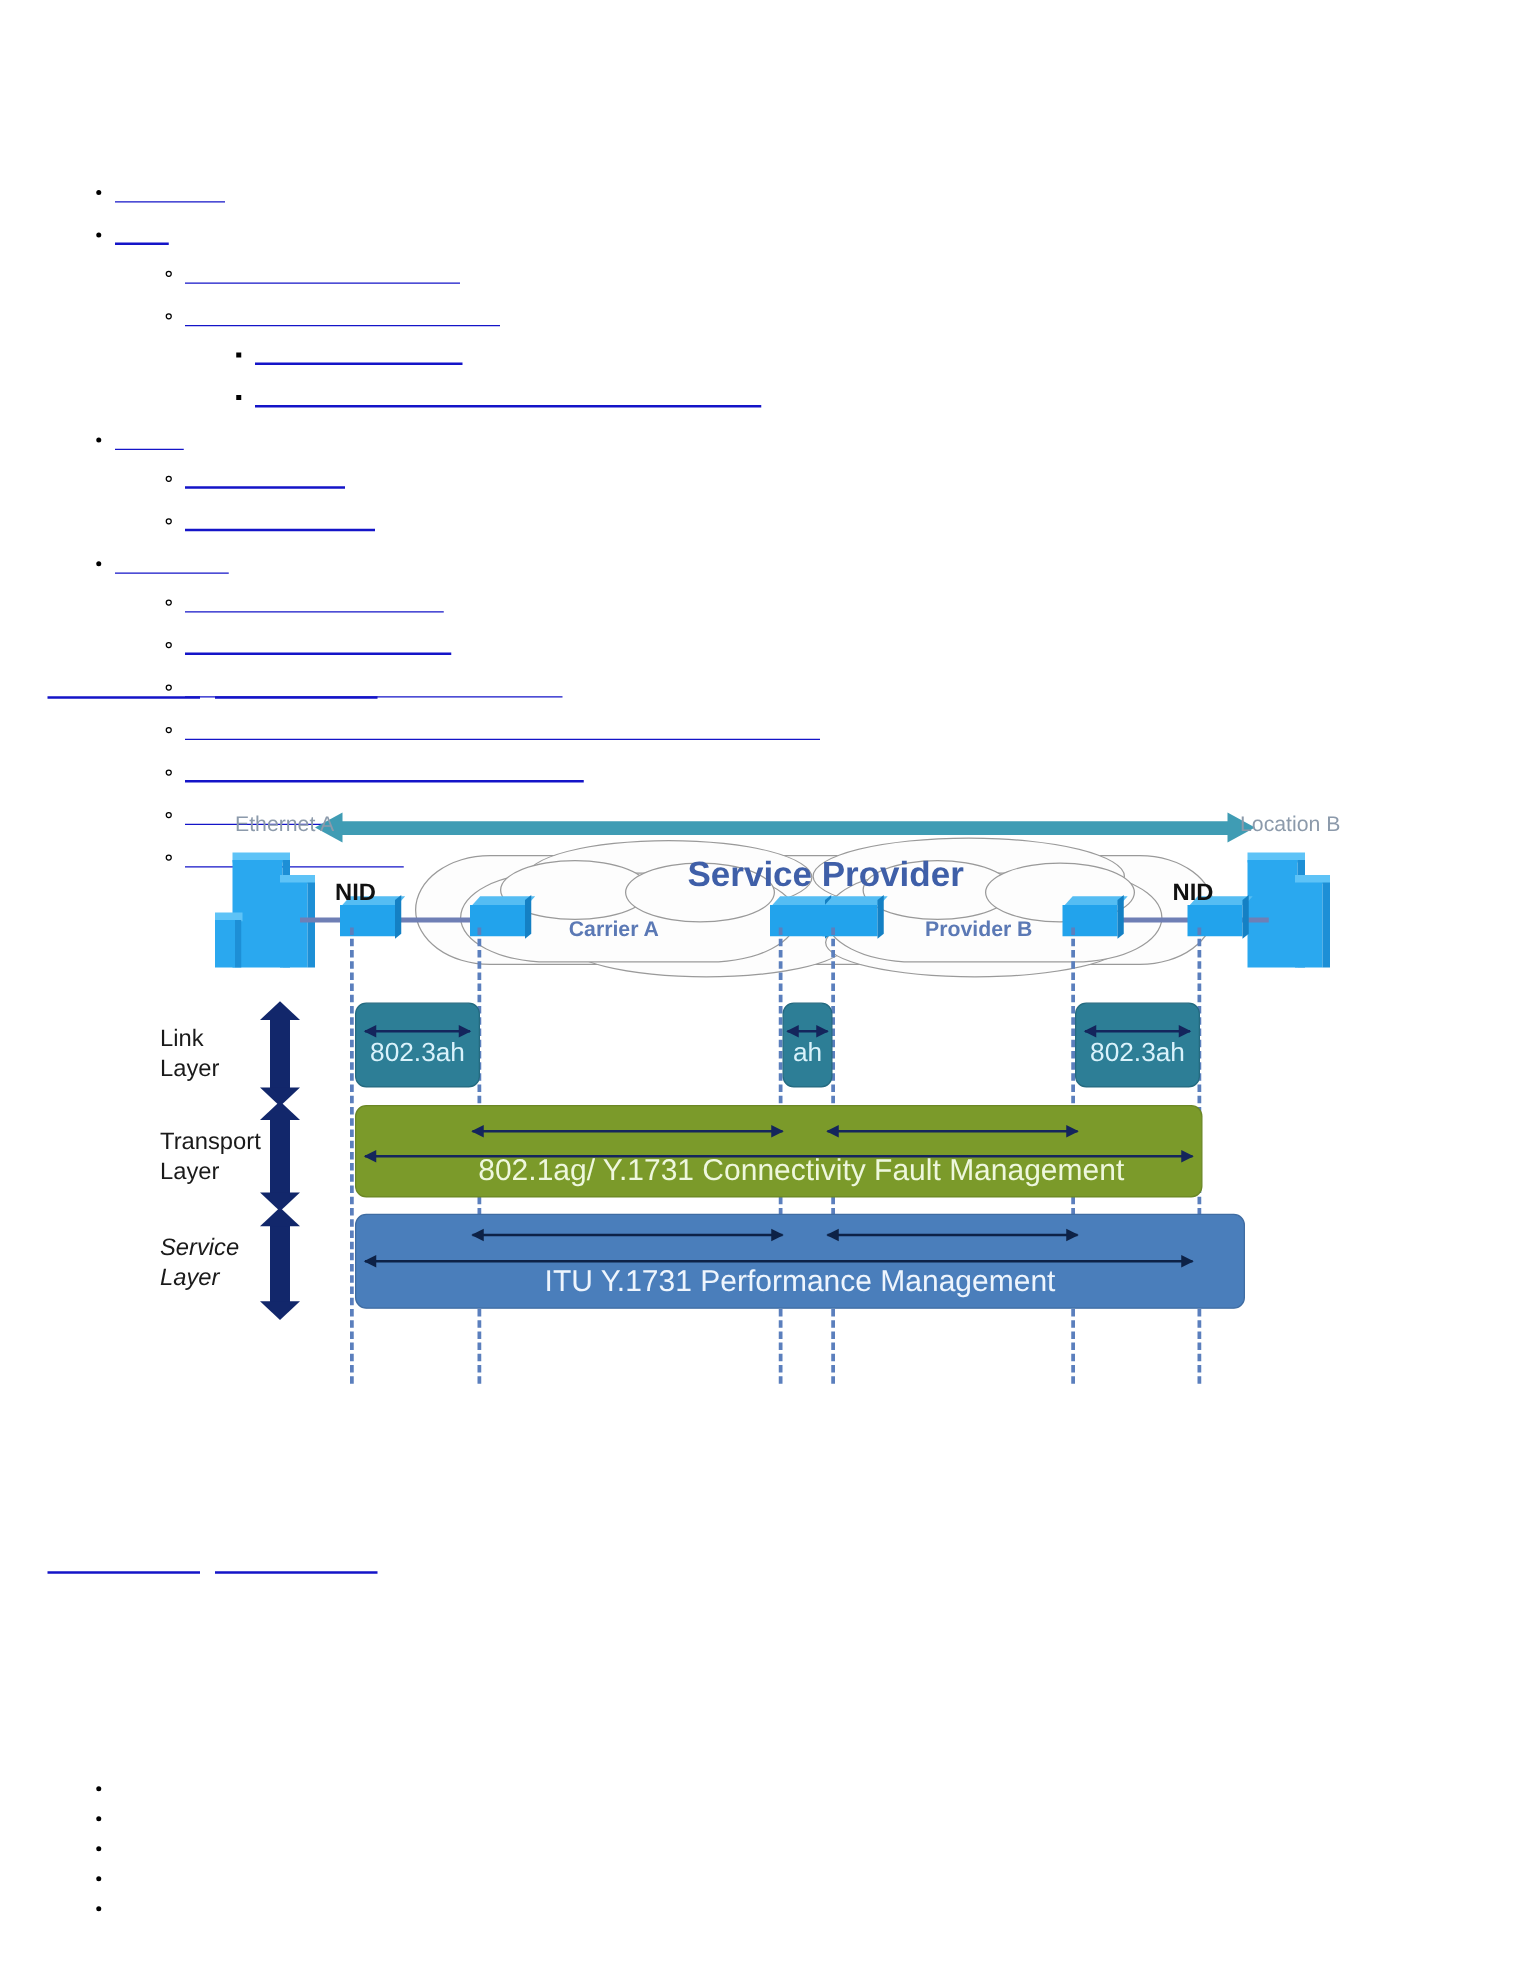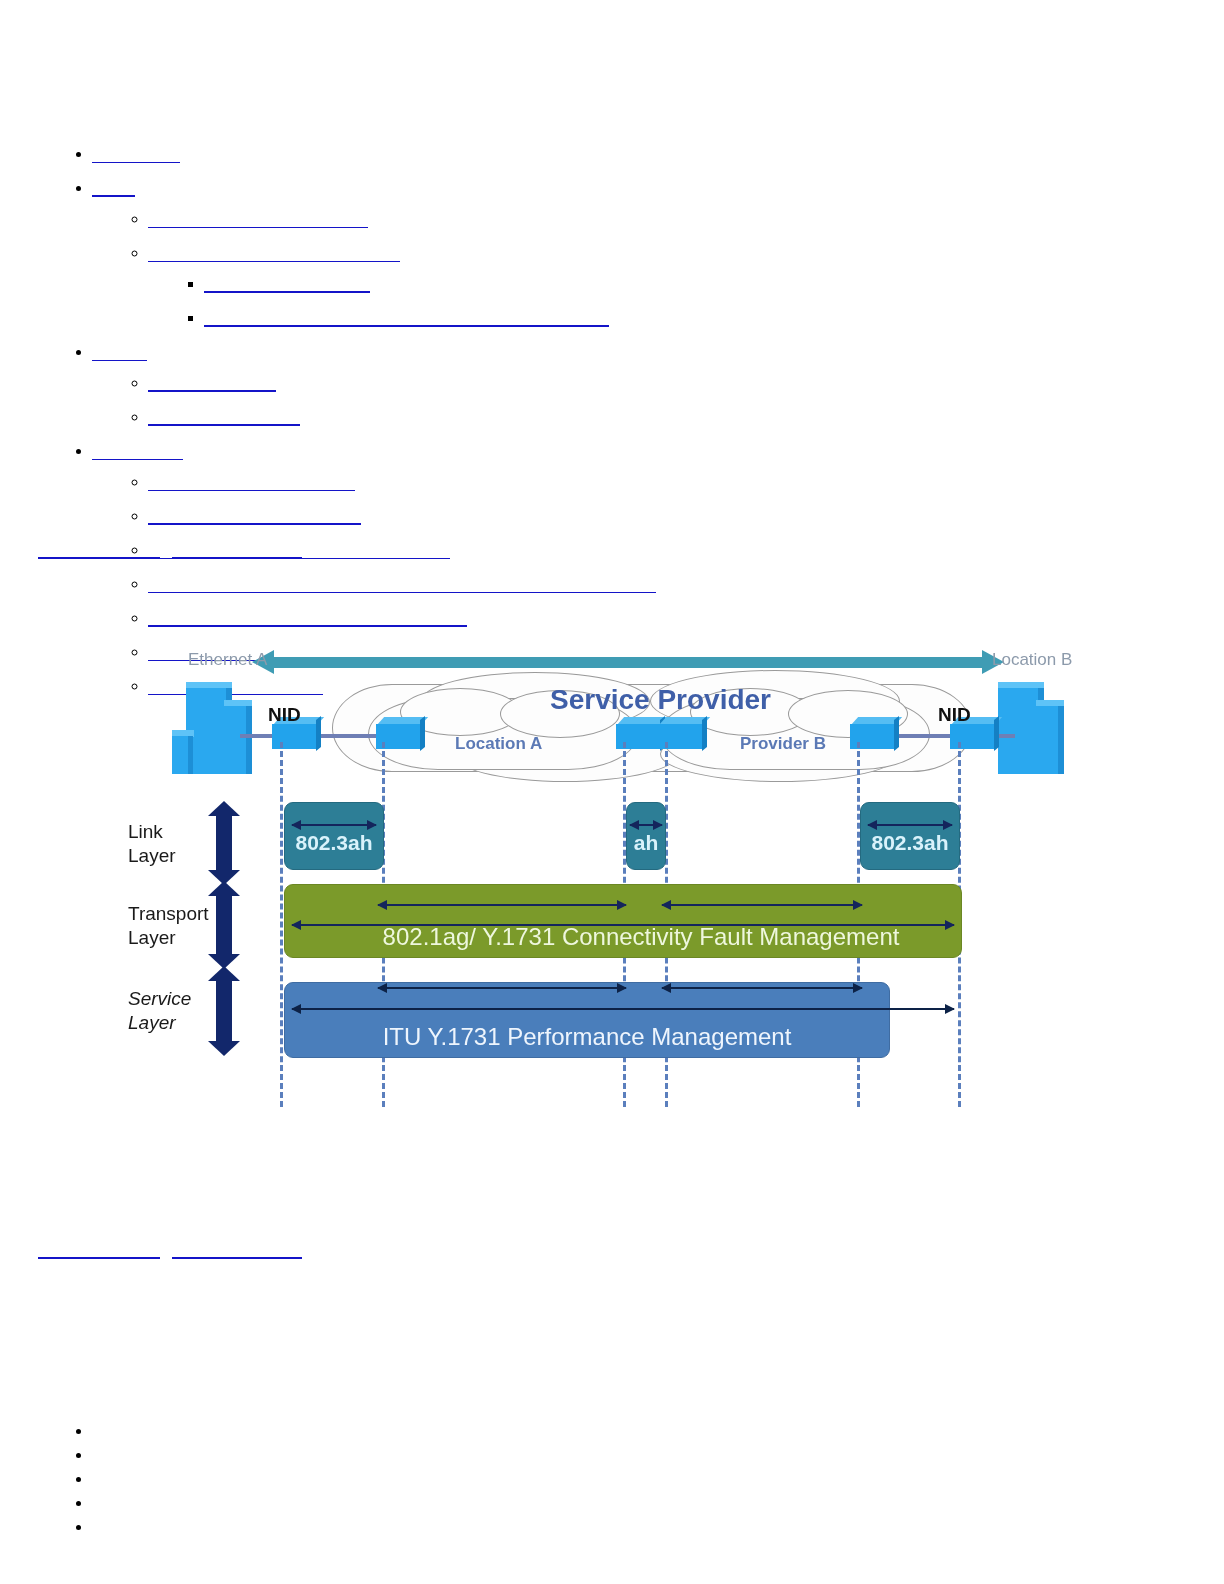--- a/index.html
+++ b/index.html
@@ -173,21 +173,21 @@
     display:flex; align-items:flex-end; justify-content:center;
   }
   .bar .bar-text{
     color:#eaf4e3; font-size:24px; white-space:nowrap;
     padding-bottom:6px;
   }
   .bar.ah{
     background:#2d7e96;
     border:1px solid #246a80;
   }
-  .bar.ah .bar-text{ font-size:21px; color:#d9f2fb; padding-bottom:14px;font-weight:bold;}
+  .bar.ah .bar-text{ font-size:21px; color:#d9f2fb; padding-bottom:14px;}
   .bar.green{ background:#7b9a2a; border:1px solid #6b8724; }
   .bar.green .bar-text{ color:#eef7dd;margin-left:36px; }
   .bar.blue{ background:#4a7ebb; border:1px solid #3f6ca2; }
   .bar.blue .bar-text{ color:#eef5fd; }
 
   
   .inarrow{ position:absolute; height:2px; background:#14255c; }
   .inarrow::before{
     content:"";position:absolute;left:-1px;top:-4px;width:0;height:0;
     border-top:5px solid transparent;border-bottom:5px solid transparent;
@@ -314,21 +314,21 @@
 
   <div class="cloud" style="left:248px; top:86px; width:270px; height:72px; border-radius:70px/36px;"></div>
   <div class="cloud" style="left:280px; top:76px; width:120px; height:48px; border-radius:50%;"></div>
   <div class="cloud" style="left:380px; top:78px; width:120px; height:48px; border-radius:50%;"></div>
 
   <div class="cloud" style="left:540px; top:86px; width:270px; height:72px; border-radius:70px/36px;"></div>
   <div class="cloud" style="left:570px; top:76px; width:120px; height:48px; border-radius:50%;"></div>
   <div class="cloud" style="left:668px; top:78px; width:120px; height:48px; border-radius:50%;"></div>
 
   <div class="sp-label">Service Provider</div>
-  <div class="carrier-label carA">Location  A</div>
+  <div class="carrier-label carA">Carrier  A</div>
   <div class="carrier-label carB">Provider  B</div>
 
   <div class="hline" style="left:120px; top:122px; width:40px;"></div>
   <div class="hline" style="left:190px; top:122px; width:70px;"></div>
   <div class="hline" style="left:525px; top:122px; width:30px;"></div>
   <div class="hline" style="left:775px; top:122px; width:60px;"></div>
   <div class="hline" style="left:865px; top:122px; width:30px;"></div>
 
   <div class="sw" style="left:152px; top:112px;"></div>
   <div class="sw" style="left:256px; top:112px;"></div>
@@ -380,21 +380,21 @@
   <div class="inarrow" style="left:258px; top:292px; width:248px;"></div>
   <div class="inarrow" style="left:542px; top:292px; width:200px;"></div>
   <div class="inarrow" style="left:172px; top:312px; width:662px;"></div>
 
   <div class="layer-name" style="top:375px;font-style:italic;">
     <div>Service</div>
     <div>Layer</div>
   </div>
   <div class="layer-arrow" style="top:368px; height:62px;"></div>
 
-  <div class="bar blue" style="left:164px; top:370px; width:606px; height:76px;">
+  <div class="bar blue" style="left:164px; top:359px; width:712px; height:76px;">
     <span class="bar-text">ITU Y.1731 Performance Management</span>
   </div>
   <div class="inarrow light" style="left:258px; top:375px; width:248px;"></div>
   <div class="inarrow light" style="left:542px; top:375px; width:200px;"></div>
   <div class="inarrow light" style="left:172px; top:396px; width:662px;"></div>
 
 </div>
 
 <div class="linkrow" style="left:38px; top:1240px;">
   <a class="invisible-link" style="width:122px;"></a>

